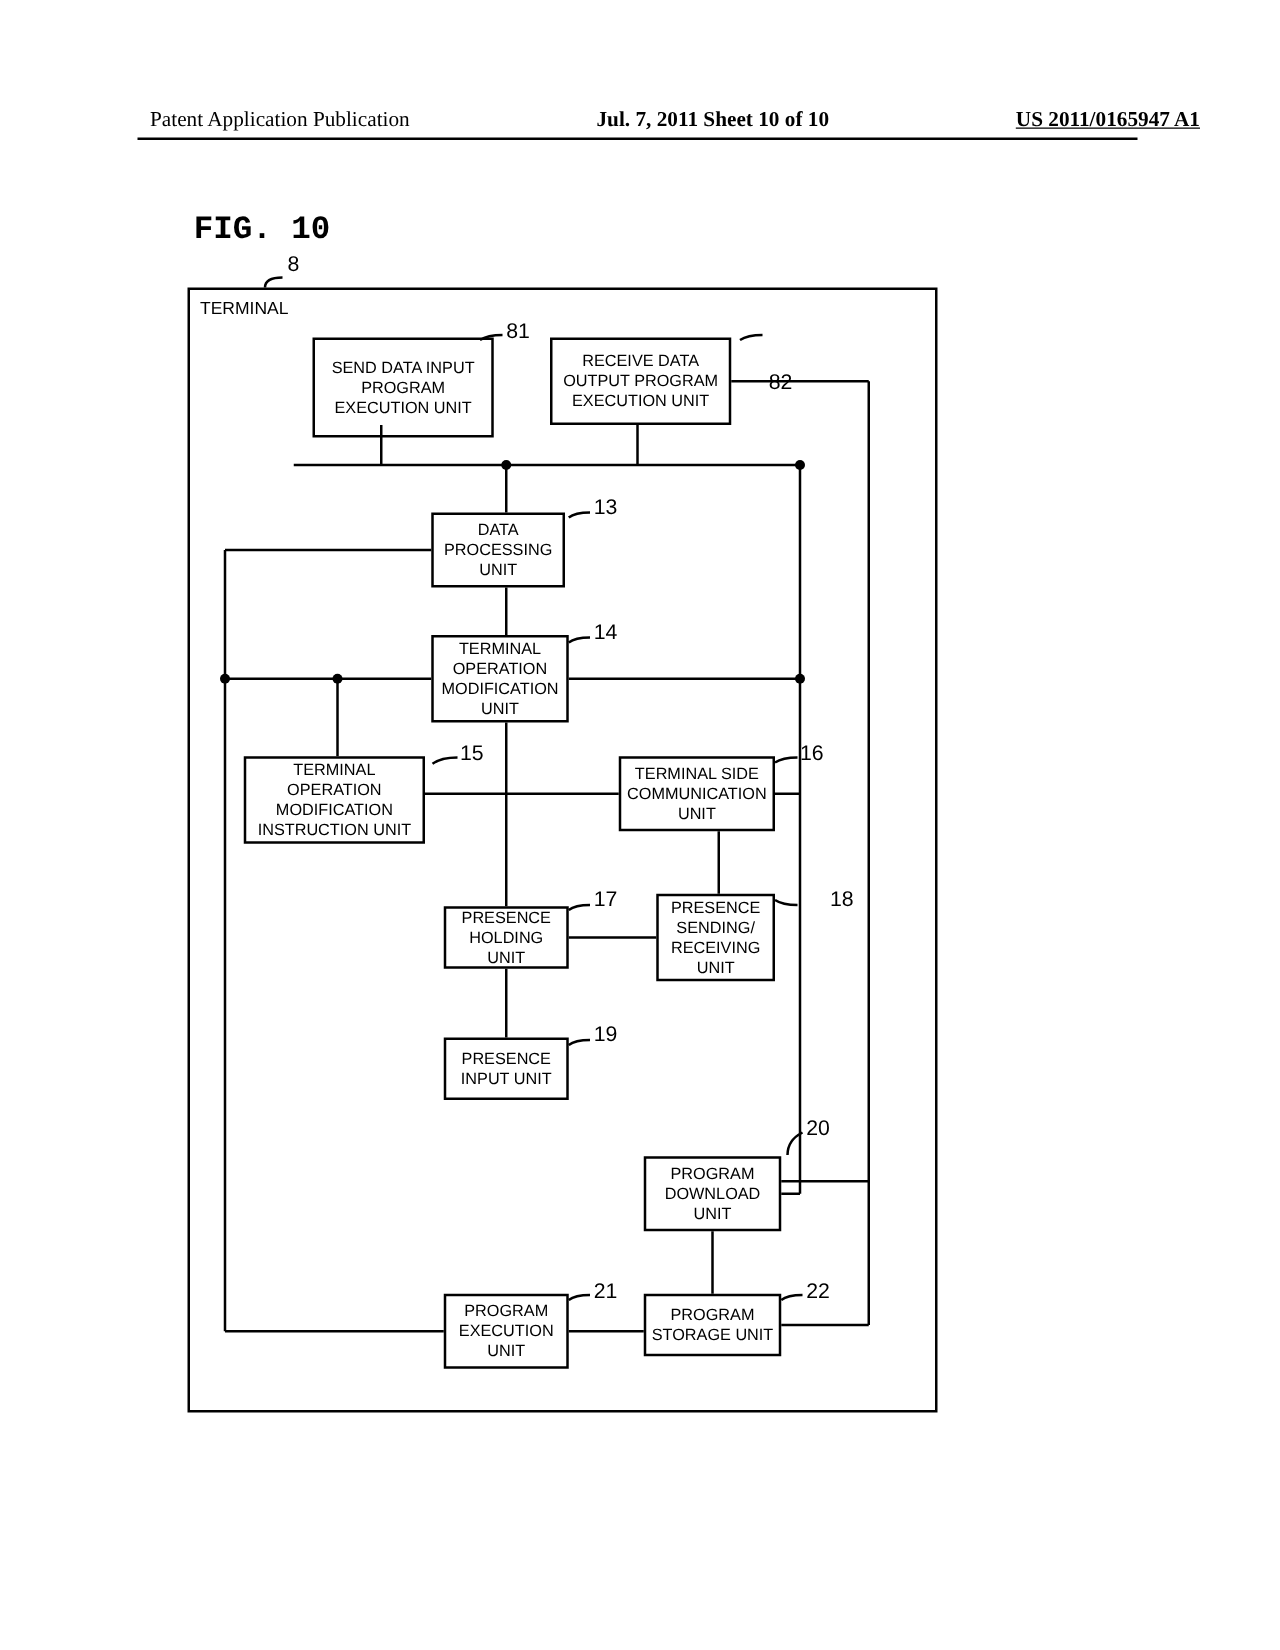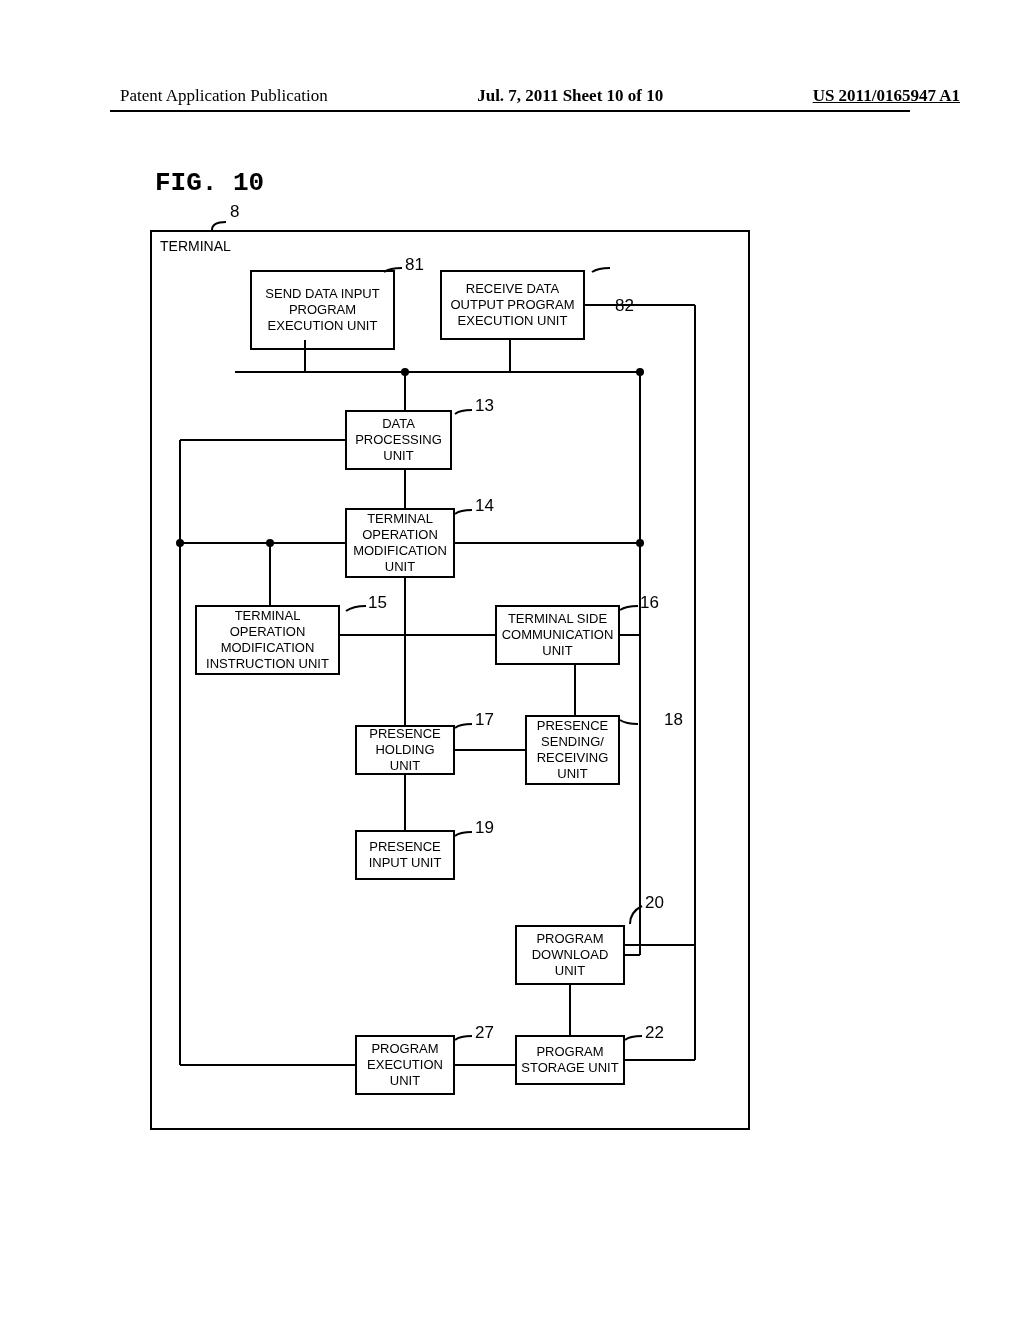--- a/index.html
+++ b/index.html
@@ -165,21 +165,21 @@
     <div class="refnum" style="top:618px; left:335px;">19</div>
 
     <div class="box" style="top:725px; left:375px; width:110px; height:60px;">
         <span>PROGRAM<br>DOWNLOAD<br>UNIT</span>
       </div>
     <div class="refnum" style="top:693px; left:505px;">20</div>
 
     <div class="box" style="top:835px; left:215px; width:100px; height:60px;">
         <span>PROGRAM<br>EXECUTION<br>UNIT</span>
       </div>
-    <div class="refnum" style="top:823px; left:335px;">27</div>
+    <div class="refnum" style="top:823px; left:335px;">21</div>
 
     <div class="box" style="top:835px; left:375px; width:110px; height:50px;">
         <span>PROGRAM<br>STORAGE UNIT</span>
       </div>
     <div class="refnum" style="top:823px; left:505px;">22</div>
 
     <svg class="lines">
 
       <path d="M 86 22 Q 72 22 72 30"></path>
 

